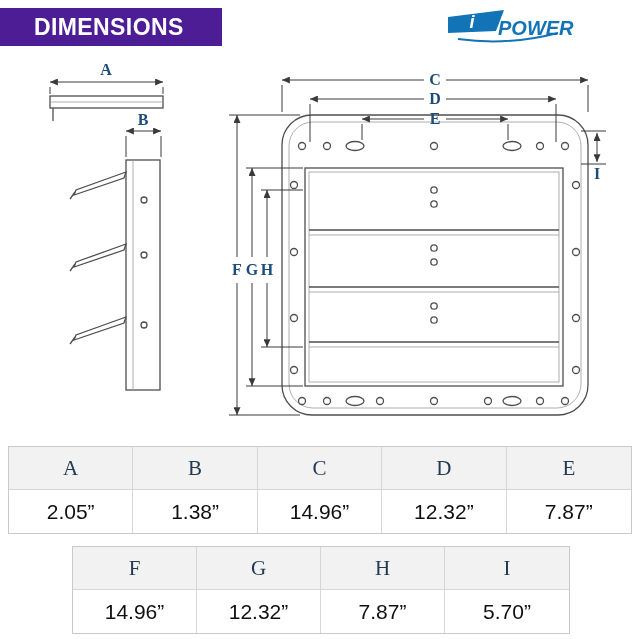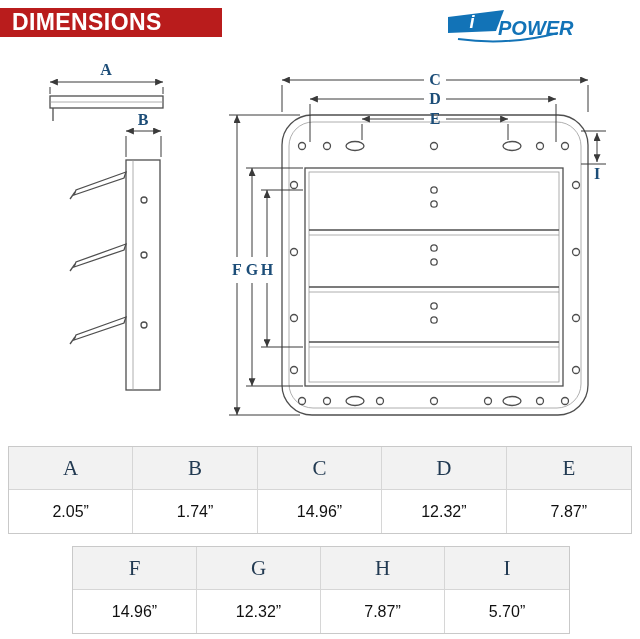--- a/index.html
+++ b/index.html
@@ -1,21 +1,21 @@
 <!DOCTYPE html>
 <html><head>
 <meta charset="utf-8">
 <style>
   html,body{margin:0;padding:0;background:#fff;}
   .page{position:relative;width:640px;height:639px;background:#fff;overflow:hidden;
         font-family:"Liberation Sans",sans-serif;}
 
   
-  .dim-header{position:absolute;left:0;top:8px;width:222px;height:29px;background:#b91c1c;
-              color:#fff;display:flex;align-items:center;padding-left:12px;box-sizing:border-box;
+  .dim-header{position:absolute;left:0;top:8px;width:222px;height:38px;background:#4c1d95;
+              color:#fff;display:flex;align-items:center;padding-left:34px;box-sizing:border-box;
               font-size:23px;font-weight:bold;letter-spacing:.4px;}
   .logo{position:absolute;left:446px;top:5px;width:130px;height:46px;}
 
   
   .diagram{position:absolute;left:0;top:52px;}
   .part{stroke:#4f4f4f;stroke-width:1.3;fill:none;}
   .partw{stroke:#4f4f4f;stroke-width:1.3;fill:#fff;}
   .thin{stroke:#9a9a9a;stroke-width:.8;fill:none;}
   .dim{stroke:#3a3a3a;stroke-width:1;fill:none;}
   .lbl{font-family:"Liberation Serif",serif;font-weight:bold;font-size:16px;fill:#1c4d78;
@@ -24,21 +24,21 @@
   
   .dims-table{position:absolute;display:grid;background:#fff;border:1px solid #c9c9c9;}
   .t1{left:8px;top:446px;width:622px;grid-template-columns:repeat(5,1fr);}
   .t2{left:72px;top:546px;width:496px;grid-template-columns:repeat(4,1fr);}
   .trow{display:contents;}
   .cell{height:43px;display:flex;align-items:center;justify-content:center;
         border-right:1px solid #d6d6d6;box-sizing:border-box;}
   .cell.last{border-right:none;}
   .hrow .cell{background:#f2f2f2;border-bottom:1px solid #d6d6d6;
         font-family:"Liberation Serif",serif;font-size:21px;color:#223a52;}
-  .vrow .cell{font-size:16px;color:#101010;}
+  .vrow .cell{font-size:21px;color:#101010;}
 </style>
 </head>
 <body>
 
 <div class="page">
 
   <div class="dim-header">DIMENSIONS</div>
 
   <svg class="logo" viewBox="0 0 130 46">
     <polygon points="2,12 58,5 50,26 2,28" fill="#1273b7"></polygon>
@@ -185,21 +185,21 @@
   <div class="dims-table t1">
     <div class="trow hrow">
       <div class="cell">A</div>
       <div class="cell">B</div>
       <div class="cell">C</div>
       <div class="cell">D</div>
       <div class="cell last">E</div>
     </div>
     <div class="trow vrow">
       <div class="cell">2.05”</div>
-      <div class="cell">1.74”</div>
+      <div class="cell">1.38”</div>
       <div class="cell">14.96”</div>
       <div class="cell">12.32”</div>
       <div class="cell last">7.87”</div>
     </div>
   </div>
 
   <div class="dims-table t2">
     <div class="trow hrow">
       <div class="cell">F</div>
       <div class="cell">G</div>

